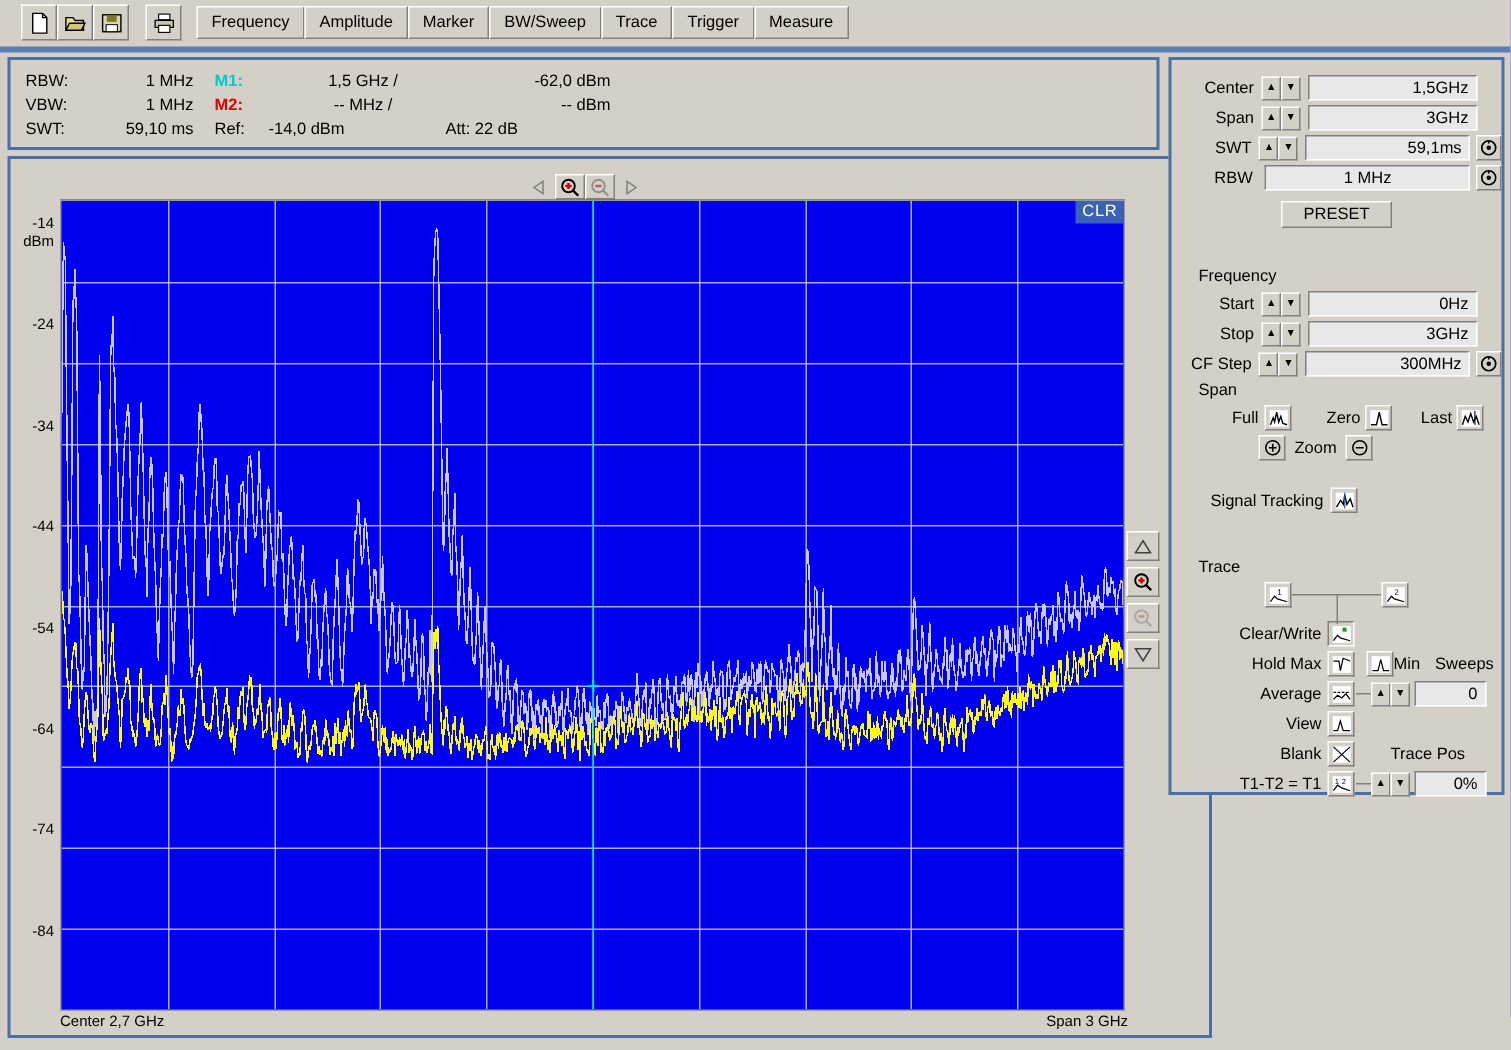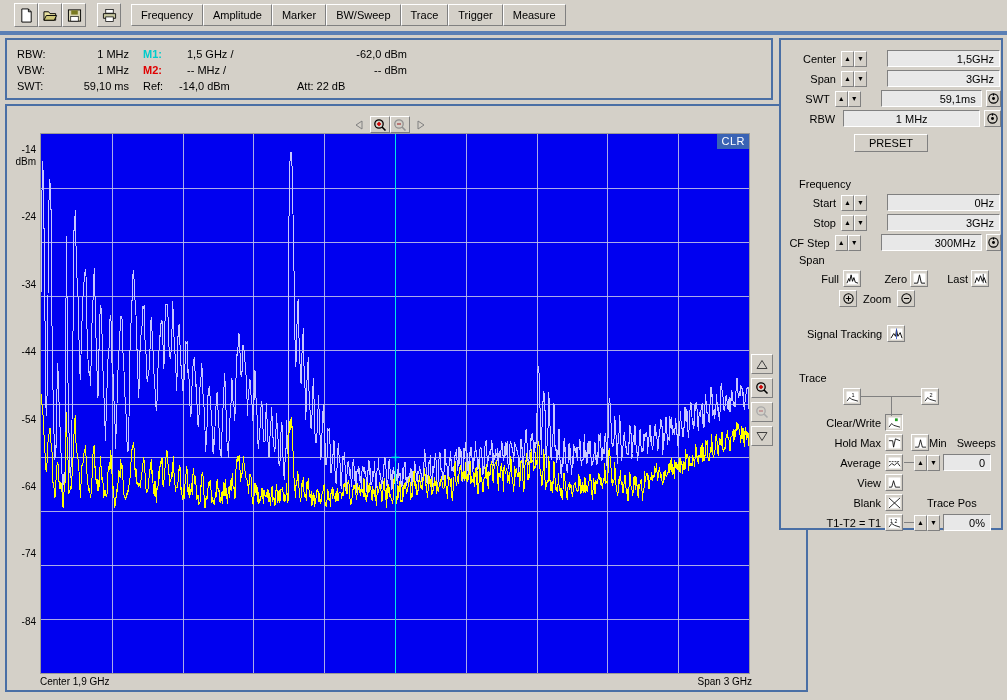--- a/index.html
+++ b/index.html
@@ -56,21 +56,21 @@
     border: 2px solid #4a6fa5;
   }
   .status-grid {
     position: absolute; left: 10px; top: 6px;
     font-size: 11px; line-height: 16px;
   }
   .srow { display: flex; }
   .c-lbl { width: 46px; }
   .c-val { width: 66px; text-align: right; }
   .c-mk  { width: 58px; padding-left: 14px; }
-  .c-f   { width: 110px; text-align: left; }
+  .c-f   { width: 110px; text-align: center; }
   .c-p   { width: 110px; text-align: right; }
   .m1 { color: #00cccc; font-weight: bold; }
   .m2 { color: #e00000; font-weight: bold; }
   .c-ref-lbl { width: 40px; padding-left: 14px; }
   .c-ref-val { width: 128px; text-align: left; padding-left: 10px; }
   .c-att { width: 110px; text-align: left; }
 
   
   .chartpanel {
     position: absolute; left: 5px; top: 104px; width: 803px; height: 588px;
@@ -144,21 +144,21 @@
   .spin { display: flex; }
   .spinbtn {
     width: 13px; height: 16px;
     border-top: 1px solid #fff; border-left: 1px solid #fff;
     border-right: 1px solid #808080; border-bottom: 1px solid #808080;
     background: #d4d0c8;
     display: flex; align-items: center; justify-content: center;
     font-size: 7px; line-height: 1;
   }
   .field {
-    height: 17px; width: 113px; margin-left: 20px;
+    height: 17px; width: 113px; margin-left: 5px;
     background: #e8e8e8;
     border-top: 1px solid #808080; border-left: 1px solid #808080;
     border-right: 1px solid #fff; border-bottom: 1px solid #fff;
     display: flex; align-items: center; justify-content: flex-end;
     padding-right: 5px; font-size: 11px;
   }
   .field.center-txt { justify-content: center; padding-right: 0; }
   .knob {
     width: 17px; height: 17px; margin-left: 4px;
     border-top: 1px solid #fff; border-left: 1px solid #fff;
@@ -362,21 +362,21 @@
         </svg>
       </div>
       <div class="sbtn">
         <svg width="12" height="11" viewBox="0 0 12 11">
           <polygon points="6,9.5 1,1.5 11,1.5" fill="#d4d0c8" stroke="#404040" stroke-width="1"></polygon>
         </svg>
       </div>
     </div>
 
     <div class="foot">
-      <span>Center 1,9 GHz</span>
+      <span>Center 2,7 GHz</span>
       <span>Span 3 GHz</span>
     </div>
   </div>
 
   <div class="rightpanel">
 
     <div style="padding-top:10px"></div>
 
     <div class="prow">
       <div class="plbl">Center</div>

